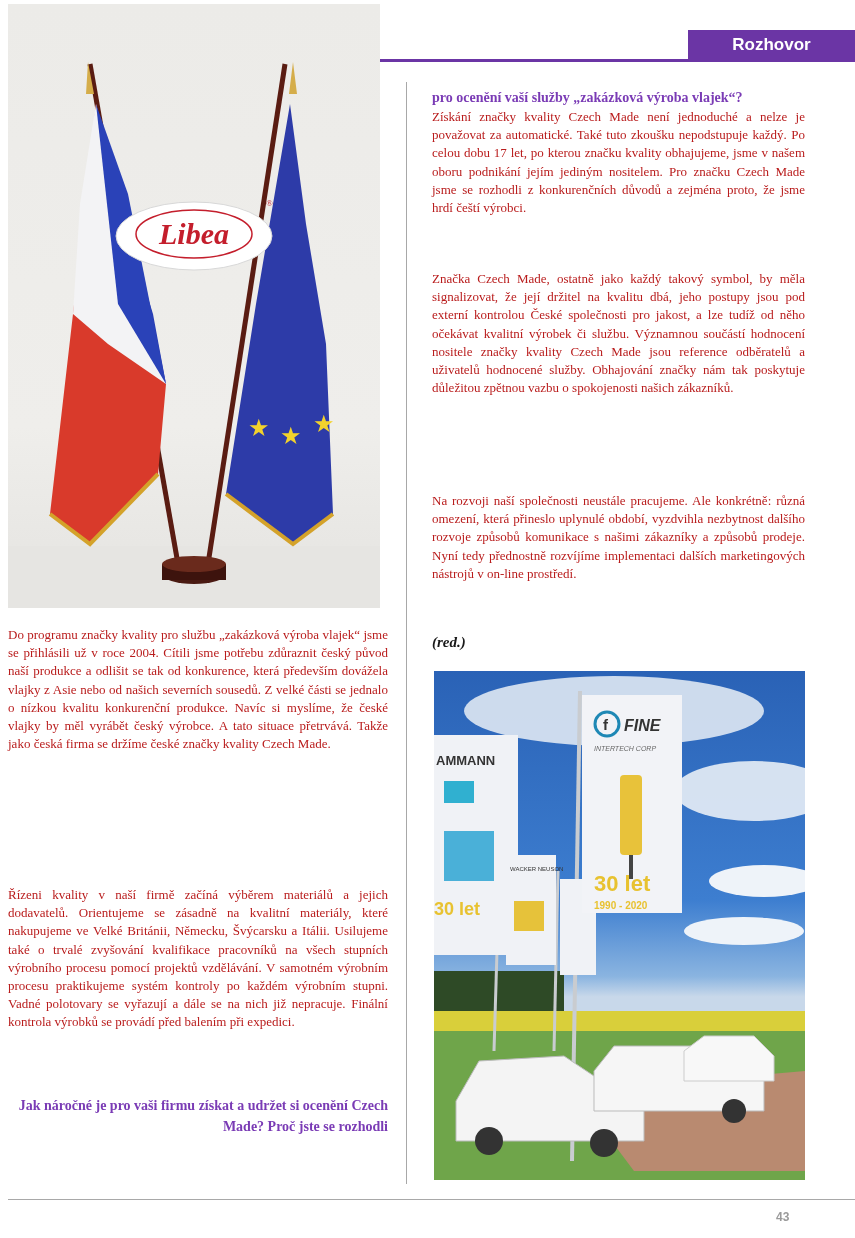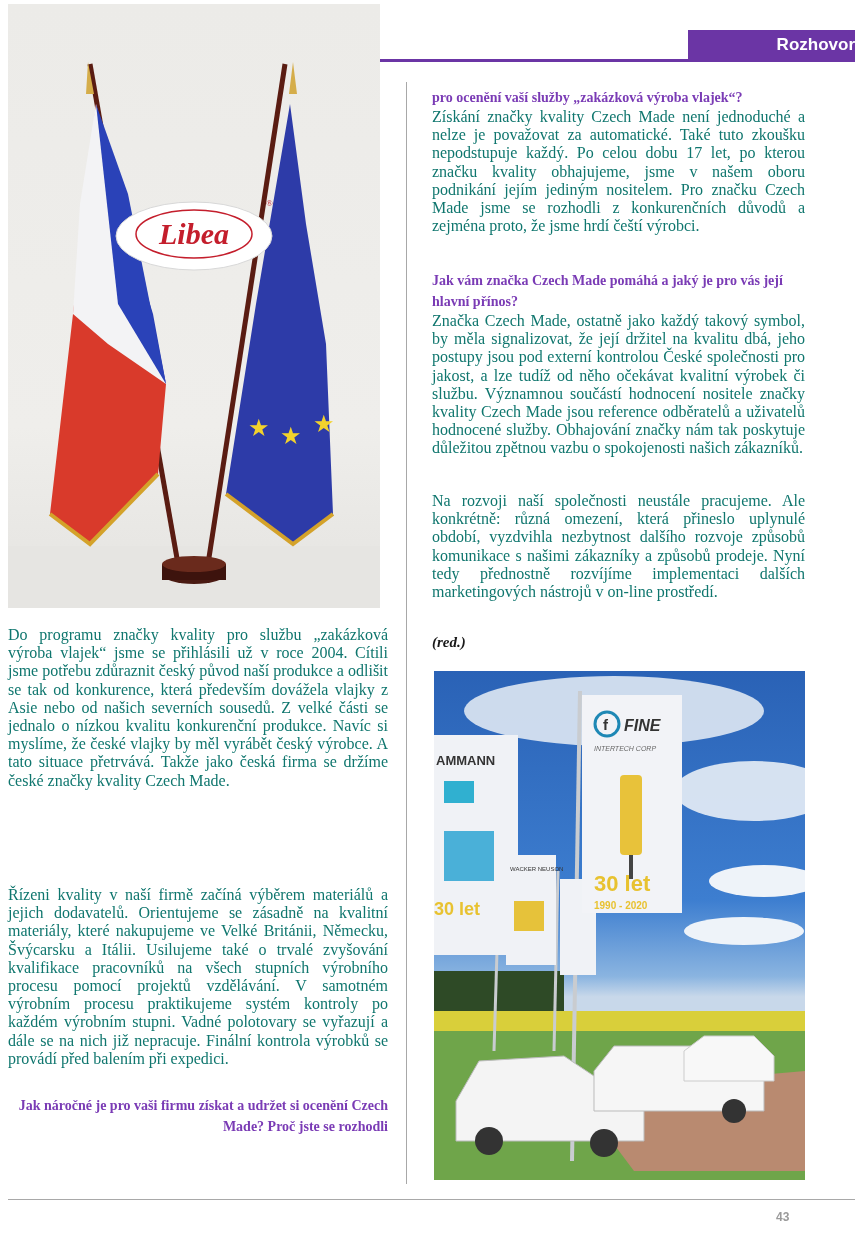--- a/index.html
+++ b/index.html
@@ -1,31 +1,31 @@
 <!DOCTYPE html>
 <html><head>
 <meta charset="utf-8">
 <style>
   html, body { margin:0; padding:0; }
   body { width:855px; height:1238px; background:#ffffff; position:relative; overflow:hidden; font-family:"Liberation Serif", serif; color:#1a1a1a; }
   .abs { position:absolute; }
-  .section-tab { position:absolute; left:688px; top:30px; width:167px; height:30px; background:#6b35a5; color:#fff; font-family:"Liberation Sans", sans-serif; font-weight:bold; font-size:17px; line-height:30px; text-align:right; }
+  .section-tab { position:absolute; left:688px; top:30px; width:167px; height:30px; background:#6b35a5; color:#fff; font-family:"Liberation Sans", sans-serif; font-weight:bold; font-size:17px; line-height:30px; text-align:center; }
   .top-rule { position:absolute; left:8px; top:59px; width:847px; height:3px; background:#6b35a5; }
   .col-rule { position:absolute; left:406px; top:82px; width:1px; height:1102px; background:#a8a8a8; }
   .bottom-rule { position:absolute; left:8px; top:1199px; width:847px; height:1px; background:#a8a8a8; }
   .page-num { position:absolute; left:776px; top:1210px; width:40px; font-family:"Liberation Sans", sans-serif; font-weight:bold; color:#9a9a9a; font-size:12px; }
 
   
   .photo1 { position:absolute; left:8px; top:4px; width:372px; height:604px; background:linear-gradient(#ecebe8 0%, #efeeeb 70%, #e4e3e0 100%); overflow:hidden; }
   .photo1 .floor { position:absolute; left:0; right:0; bottom:0; height:62px; background:#e6e5e2; }
 
   .photo2 { position:absolute; left:434px; top:671px; width:371px; height:509px; overflow:hidden; background:linear-gradient(#2a62b6 0%, #3d7ed0 45%, #8ab4e0 60%, #c8d8ea 64%); }
 
   h3.q { margin:0; color:#7a3bb5; font-family:"Liberation Serif", serif; font-weight:bold; font-size:14px; line-height:21px; }
-  p.a { margin:0; font-size:16px; line-height:18.2px; text-align:justify; color:#0f766e; }
+  p.a { margin:0; font-size:13px; line-height:18.2px; text-align:justify; color:#b91c1c; }
   .col-left { position:absolute; left:8px; width:380px; }
   .col-right { position:absolute; left:432px; width:373px; }
   .red { font-style:italic; font-weight:bold; font-size:15px; }
 </style>
 </head>
 <body>
 
 <div class="section-tab">Rozhovor</div>
 <div class="top-rule"></div>
 
@@ -77,21 +77,20 @@
 </div>
 <div class="col-left" style="top:1095px;text-align:right;">
   <h3 class="q">Jak náročné je pro vaši firmu získat a udržet si ocenění Czech Made? Proč jste se rozhodli</h3>
 </div>
 
 <div class="col-right" style="top:87px;">
   <h3 class="q">pro ocenění vaší služby „zakázková výroba vlajek“?</h3>
   <p class="a">Získání značky kvality Czech Made není jednoduché a nelze je považovat za automatické. Také tuto zkoušku nepodstupuje každý. Po celou dobu 17 let, po kterou značku kvality obhajujeme, jsme v našem oboru podnikání jejím jediným nositelem. Pro značku Czech Made jsme se rozhodli z konkurenčních důvodů a zejména proto, že jsme hrdí čeští výrobci.</p>
 </div>
 <div class="col-right" style="top:270px;">
-  <h3 class="q">Jak vám značka Czech Made pomáhá a jaký je pro vás její hlavní přínos?</h3>
   <p class="a">Značka Czech Made, ostatně jako každý takový symbol, by měla signalizovat, že její držitel na kvalitu dbá, jeho postupy jsou pod externí kontrolou České společnosti pro jakost, a lze tudíž od něho očekávat kvalitní výrobek či službu. Významnou součástí hodnocení nositele značky kvality Czech Made jsou reference odběratelů a uživatelů hodnocené služby. Obhajování značky nám tak poskytuje důležitou zpětnou vazbu o spokojenosti našich zákazníků.</p>
 </div>
 <div class="col-right" style="top:492px;">
   <p class="a">Na rozvoji naší společnosti neustále pracujeme. Ale konkrétně: různá omezení, která přineslo uplynulé období, vyzdvihla nezbytnost dalšího rozvoje způsobů komunikace s našimi zákazníky a způsobů prodeje. Nyní tedy přednostně rozvíjíme implementaci dalších marketingových nástrojů v on-line prostředí.</p>
 </div>
 <div class="abs red" style="left:432px; top:634px;">(red.)</div>
 
 <div class="photo2">
   <svg width="371" height="509" viewBox="0 0 371 509" style="position:absolute;left:0;top:0">
 

